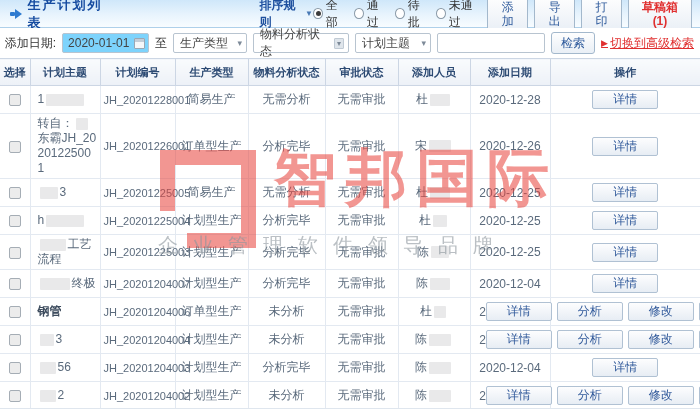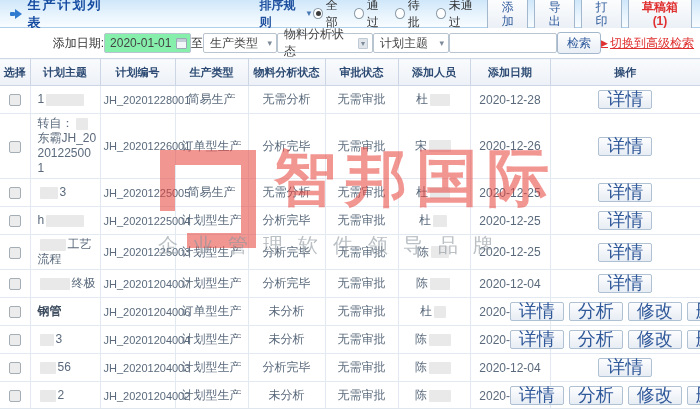--- a/index.html
+++ b/index.html
@@ -20,24 +20,24 @@
   .tb-right { margin-left:auto; display:flex; align-items:center; gap:6px; }
   .radio { display:flex; align-items:center; gap:3px; font-size:12px; color:#333; cursor:pointer; margin-right:2px; }
   .rdot { width:11px; height:11px; border-radius:50%; border:1px solid #8a9aa8; background:#fff; position:relative; display:inline-block; }
   .rdot.on::after { content:""; position:absolute; left:2px; top:2px; width:5px; height:5px; border-radius:50%; background:#3c3c3c; }
   .tbtn { font-family:inherit; font-size:12px; color:#2f5b9c; background:linear-gradient(180deg,#fefefe,#e9eff6);
     border:1px solid #a3b8cc; border-radius:3px; padding:3px 9px; cursor:pointer; line-height:14px; }
   .tbtn.draft { color:#e02f2f; font-weight:bold; }
 
   
   .filterbar { height:30px; flex:0 0 30px; display:flex; align-items:center; justify-content:flex-end;
-    padding:0 6px 0 0; background:#fff; font-size:12px; }
+    gap:6px; padding:0 6px 0 0; background:#fff; font-size:12px; }
   .flabel { color:#333; }
   .dateinput { display:flex; align-items:center; border:1px solid #b8c4d0; border-radius:2px;
-    height:20px; padding:0 3px 0 5px; gap:4px; background:#86efac; }
+    height:20px; padding:0 3px 0 5px; gap:4px; background:#7dd3fc; }
   .dateinput input { border:none; outline:none; width:62px; font-size:12px; color:#444; font-family:inherit; background:transparent; }
   .cal-icon { width:11px; height:11px; border:1px solid #9aa7b4; border-radius:1px; position:relative; background:#f4f7fa; }
   .cal-icon::before { content:""; position:absolute; left:0; right:0; top:0; height:3px; background:#c2cdd8; }
   .fselect { display:flex; align-items:center; justify-content:space-between; border:1px solid #b8c4d0;
     border-radius:2px; height:20px; padding:0 4px 0 6px; color:#444; background:#fff; cursor:pointer; }
   .fselect .arrow { color:#7d8a98; font-size:9px; margin-left:5px; }
   .fselect.boxed .arrow { background:#dfe5eb; border:1px solid #c0cad4; padding:0 2px; font-size:8px; border-radius:1px; }
   .ftext { border:1px solid #b8c4d0; border-radius:2px; height:20px; width:108px; font-size:12px;
     padding:0 4px; font-family:inherit; color:#444; }
   .advlink { color:#e02f2f; font-size:12px; text-decoration:underline; cursor:pointer; display:flex; align-items:center; gap:2px; white-space:nowrap; }
@@ -53,22 +53,22 @@
   .grid td:last-child { border-right:none; }
   .grid tr td:first-child, .grid th:first-child { border-left:none; }
   .col-sel{width:30px;} .col-sub{width:70px;} .col-num{width:75px;} .col-type{width:73px;}
   .col-mat{width:77px;} .col-app{width:73px;} .col-per{width:72px;} .col-date{width:80px;} .col-act{width:150px;}
   .cell-subject { text-align:left !important; padding-left:7px !important; line-height:15px; word-break:break-all; }
   .cell-number { color:#8a94a2; font-size:11px; }
   .seg-bold { font-weight:bold; color:#3d4c5e; }
   .redact { display:inline-block; height:12px; background:#e9e9ea; border-radius:1px; vertical-align:middle; margin:0 2px; }
   .cb { display:inline-block; width:12px; height:12px; border:1px solid #a5adb5; background:#ececec; border-radius:2px; cursor:pointer; vertical-align:middle; }
   .actions { display:flex; justify-content:center; gap:5px; }
-  .abtn { font-family:inherit; font-size:18px; color:#30599a; background:linear-gradient(180deg,#fdfdfe,#e7edf4);
-    border:1px solid #b0c1d3; border-radius:2px; padding:2px 8px; cursor:pointer; white-space:nowrap; line-height:13px; }
+  .abtn { font-family:inherit; font-size:12px; color:#30599a; background:linear-gradient(180deg,#fdfdfe,#e7edf4);
+    border:1px solid #b0c1d3; border-radius:2px; padding:2px 20px; cursor:pointer; white-space:nowrap; line-height:13px; }
 
   
   .watermark { position:absolute; left:156px; top:146px; width:470px; height:110px; pointer-events:none; z-index:5; }
   .wm-logo { position:absolute; left:4px; top:4px; width:96px; height:98px; opacity:.55; }
   .wm-logo i { position:absolute; background:#e8423a; }
   .wm-top { left:0; right:0; top:0; height:15px; }
   .wm-right { right:0; top:0; bottom:0; width:15px; }
   .wm-bottom { right:0; bottom:0; width:72%; height:15px; }
   .wm-left { left:0; top:0; width:15px; height:62%; }
   .wm-brand { position:absolute; left:118px; top:-8px; font-size:62px; font-weight:bold; color:#e8423a;

